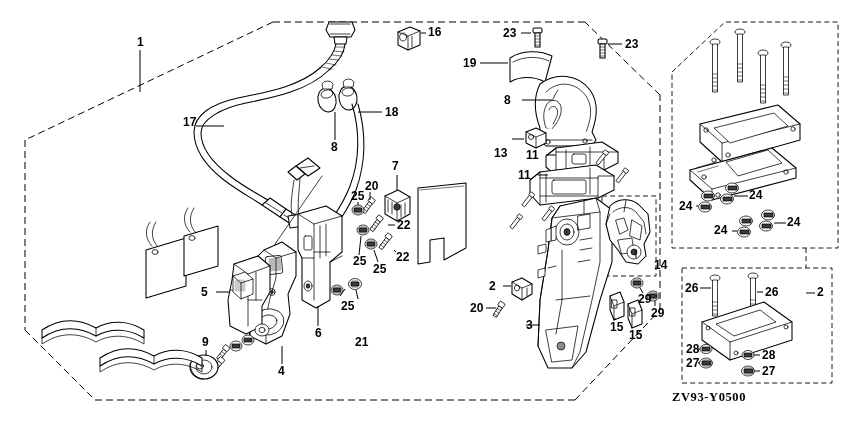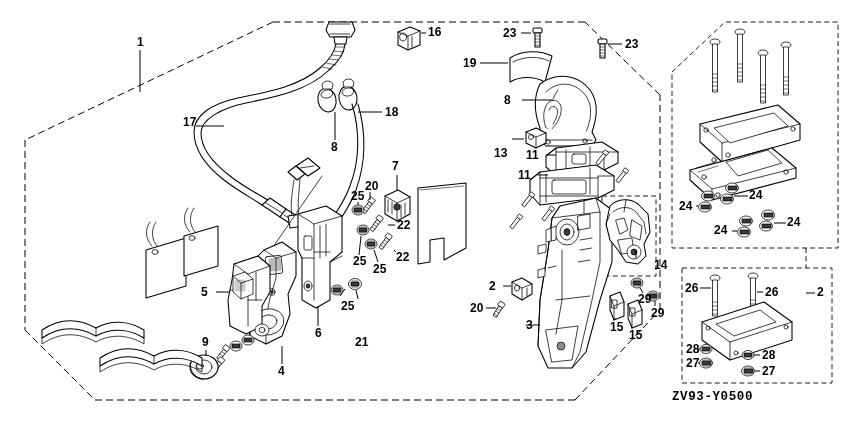--- a/index.html
+++ b/index.html
@@ -21,21 +21,21 @@
     white-space:nowrap;
     letter-spacing:0px;
   }
   #diagcode{
     position:absolute;
     left:672px;top:390px;
     font-size:12.5px;
     font-weight:bold;
     letter-spacing:0.6px;
     color:#000;
-    font-family:Liberation Mono, monospace;
+    font-family:Liberation Serif, serif;
     white-space:nowrap;
   }
 </style>
 </head>
 <body>
 
 <div id="page">
 
   <svg id="artboard" width="850" height="424" viewBox="0 0 850 424">
 

